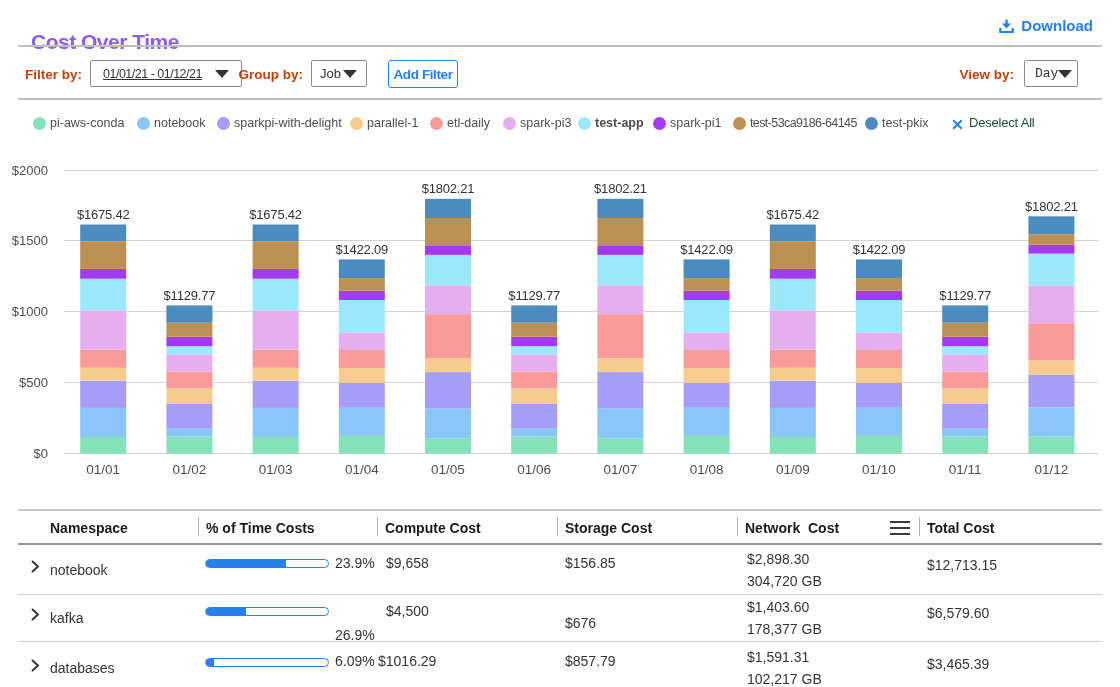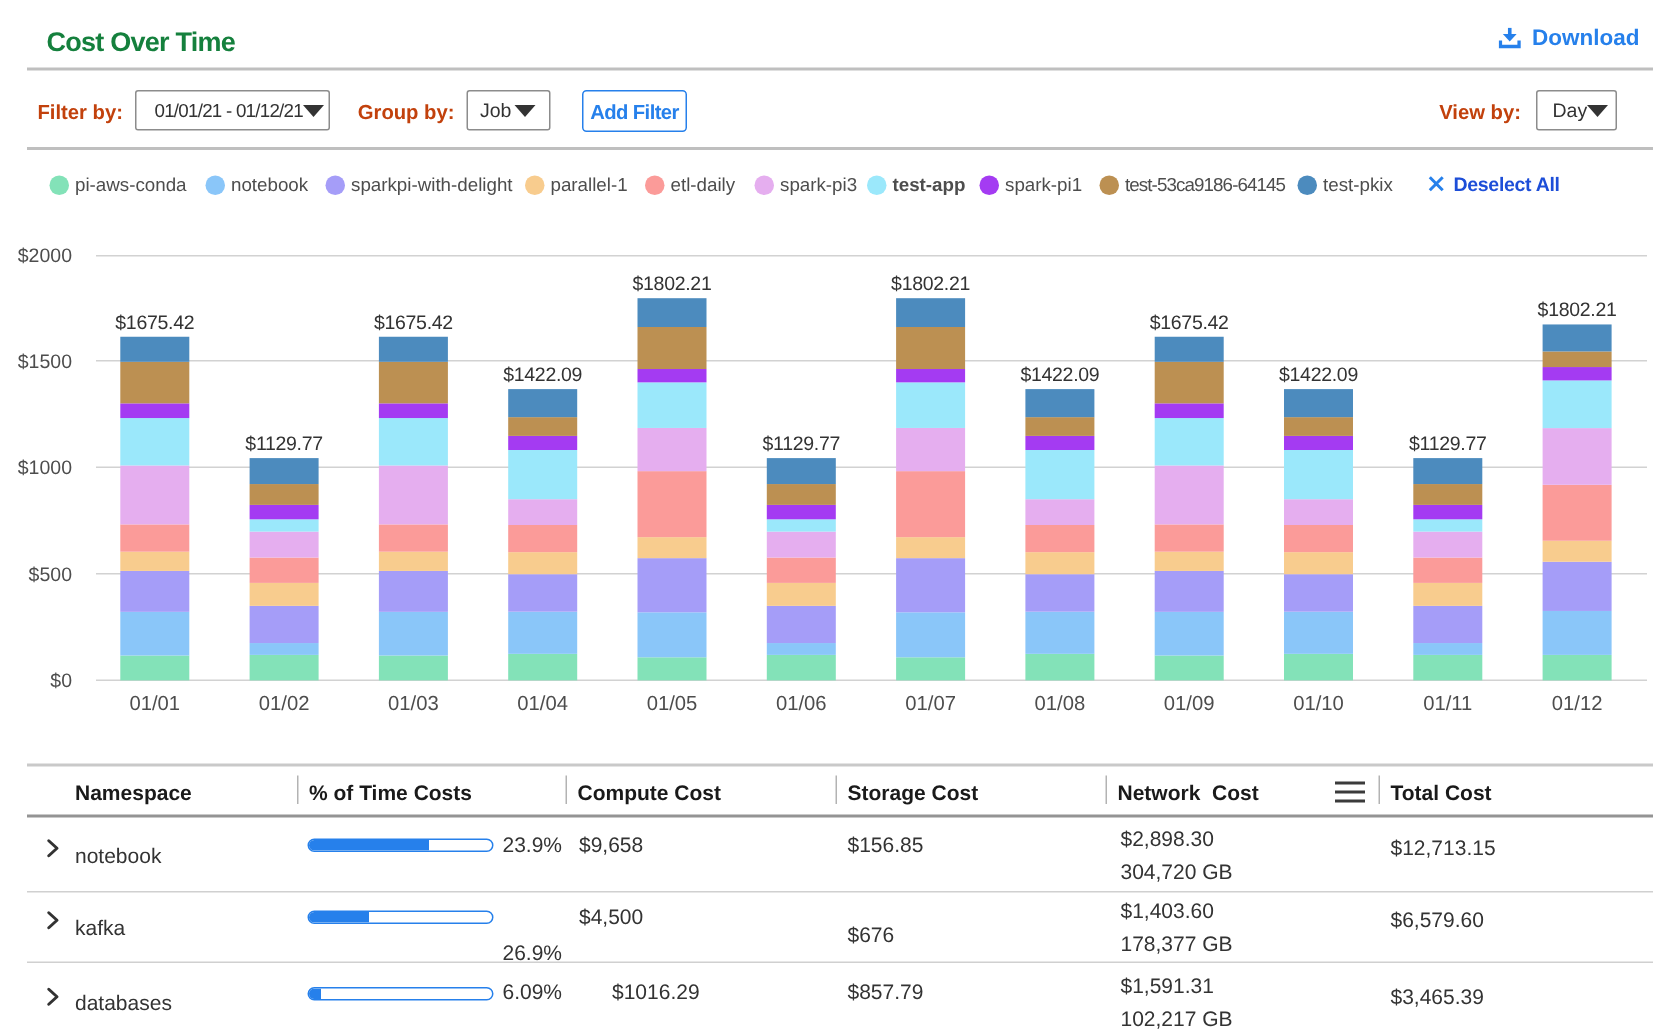--- a/index.html
+++ b/index.html
@@ -1,60 +1,60 @@
 <!DOCTYPE html>
 <html><head>
 <meta charset="utf-8">
 <style>
 * { margin:0; padding:0; box-sizing:border-box; }
 html,body { width:1120px; height:687px; background:#fff; font-family:"Liberation Sans", sans-serif; overflow:hidden; position:relative; }
 .abs { position:absolute; }
 
-#title { left:31px; top:18px; font-size:18px; letter-spacing:-0.5px; font-weight:bold; color:#15803d; }
+#title { left:31px; top:30px; font-size:21px; letter-spacing:-0.5px; font-weight:bold; color:#8b5cf6; }
 #download { right:27px; top:17px; font-size:15px; font-weight:bold; color:#2680EB; }
 #download svg { vertical-align:-3px; margin-right:7px; }
 .hline { left:18px; width:1084px; background:#bfbfbf; height:2px; }
 
 .lbl { font-size:13.5px; font-weight:bold; color:#c2410c; top:67px; text-align:right; white-space:nowrap; }
 .selbox { top:60px; height:27px; border:1px solid #8c8c8c; border-radius:2px; background:#fff; font-size:13px; color:#333; display:flex; align-items:center; white-space:nowrap; }
 .caret { width:0; height:0; border-left:7px solid transparent; border-right:7px solid transparent; border-top:8px solid #333; display:inline-block; }
 #addfilter { left:388px; top:60px; width:70px; height:28px; border:1px solid #2680EB; border-radius:3px; background:#fff; color:#2680EB; font-size:13.5px; letter-spacing:-0.4px; font-weight:bold; display:flex; align-items:center; justify-content:center; }
 
 #legend { color:#4d4d4d; }
 .litem { display:flex; align-items:center; white-space:nowrap; font-size:12.5px; top:0; }
 .dot { width:13px; height:13px; border-radius:50%; margin-right:4px; flex:none; }
-#deselect { font-weight:bold; color:#1d4ed8; display:flex; align-items:center; font-size:13px; letter-spacing:-0.2px; top:-1px; }
+#deselect { font-weight:normal; color:#14532d; display:flex; align-items:flex-end; font-size:13px; letter-spacing:-0.2px; top:-1px; }
 
 #chart { left:0; top:0; }
 
 .sep { width:1px; background:#b3b3b3; top:517px; height:19px; }
 .th { top:520px; font-size:14px; font-weight:bold; color:#1a1a1a; }
 .td { font-size:14px; color:#333; white-space:nowrap; } .net { line-height:22px; }
 .rowline { left:18px; width:1084px; height:1px; background:#d0d0d0; }
 </style>
 </head>
 <body>
 <div id="title" class="abs">Cost Over Time</div>
 <div id="download" class="abs"><svg width="15" height="15" viewBox="0 0 15 15">
       <rect x="6.3" y="0.6" width="2.4" height="5.5" fill="#2680EB"></rect>
       <path d="M2.9 4.6 H12.1 L7.5 9.6 Z" fill="#2680EB"></path>
       <path d="M1.3 9 V13 H13.7 V9" fill="none" stroke="#2680EB" stroke-width="2.2"></path>
     </svg>Download</div>
 <div class="hline abs" style="top:45px;"></div>
 
 <div class="lbl abs" style="right:1038px;">Filter by:</div>
-<div class="selbox abs" style="left:90px; width:130px; padding:0 12px;">
+<div class="selbox abs" style="left:90px; width:152px; padding:0 12px;text-decoration:underline;">
     <span style="letter-spacing:-0.5px; font-size:12.5px;">01/01/21 - 01/12/21</span>
     <span class="caret" style="margin-left:auto;"></span>
   </div>
 <div class="lbl abs" style="right:817px;">Group by:</div>
 <div class="selbox abs" style="left:311px; width:56px; padding:0 9px 0 8px;">Job<span class="caret" style="margin-left:auto;"></span></div>
 <div id="addfilter" class="abs">Add Filter</div>
 <div class="lbl abs" style="right:106px;">View by:</div>
-<div class="selbox abs" style="left:1024px; width:54px; padding:0 8px 0 10px;">Day<span class="caret" style="margin-left:auto;"></span></div>
+<div class="selbox abs" style="left:1024px; width:54px; padding:0 8px 0 10px;font-family:Liberation Mono, monospace;">Day<span class="caret" style="margin-left:auto;"></span></div>
 <div class="hline abs" style="top:98px;"></div>
 
 <div id="legend" class="abs" style="left:0; top:116px; width:1120px; height:14px;">
 <span class="litem abs" style="left:33px;"><span class="dot" style="background:#83E2B8"></span>pi-aws-conda</span>
 <span class="litem abs" style="left:137px;"><span class="dot" style="background:#8AC6F9"></span>notebook</span>
 <span class="litem abs" style="left:217px;"><span class="dot" style="background:#A59DF8"></span>sparkpi-with-delight</span>
 <span class="litem abs" style="left:350px;"><span class="dot" style="background:#F8CC8E"></span>parallel-1</span>
 <span class="litem abs" style="left:430px;"><span class="dot" style="background:#FB9B99"></span>etl-daily</span>
 <span class="litem abs" style="left:503px;"><span class="dot" style="background:#E5AEEF"></span>spark-pi3</span>
 <span class="litem abs" style="left:578px;font-weight:bold;"><span class="dot" style="background:#9BE8FB"></span>test-app</span>
@@ -269,16 +269,16 @@
 <div class="td abs" style="left:927px; top:605px;">$6,579.60</div>
 <div class="rowline abs" style="top:641px;"></div>
 <div class="abs" style="left:31px; top:658px;"><svg width="9" height="13" viewBox="0 0 9 13">
       <path d="M1.5 1.5 L7 6.5 L1.5 11.5" fill="none" stroke="#333" stroke-width="2" stroke-linecap="round" stroke-linejoin="round"></path>
     </svg></div>
 <div class="td abs" style="left:50px; top:660px;">databases</div>
 <div class="abs" style="left:205px; top:658px; width:124px; height:9px; border:1px solid #2680EB; border-radius:5px; overflow:hidden;">
     <div style="width:8px; height:100%; background:#2680EB;"></div>
   </div>
 <div class="td abs" style="left:335px; top:653px;">6.09%</div>
-<div class="td abs" style="left:408px; top:653px;">$1016.29</div>
+<div class="td abs" style="left:378px; top:653px;">$1016.29</div>
 <div class="td abs" style="left:565px; top:653px;">$857.79</div>
 <div class="td net abs" style="left:747px; top:646px;">$1,591.31<br>102,217 GB</div>
 <div class="td abs" style="left:927px; top:656px;">$3,465.39</div>
 
 </body></html>

